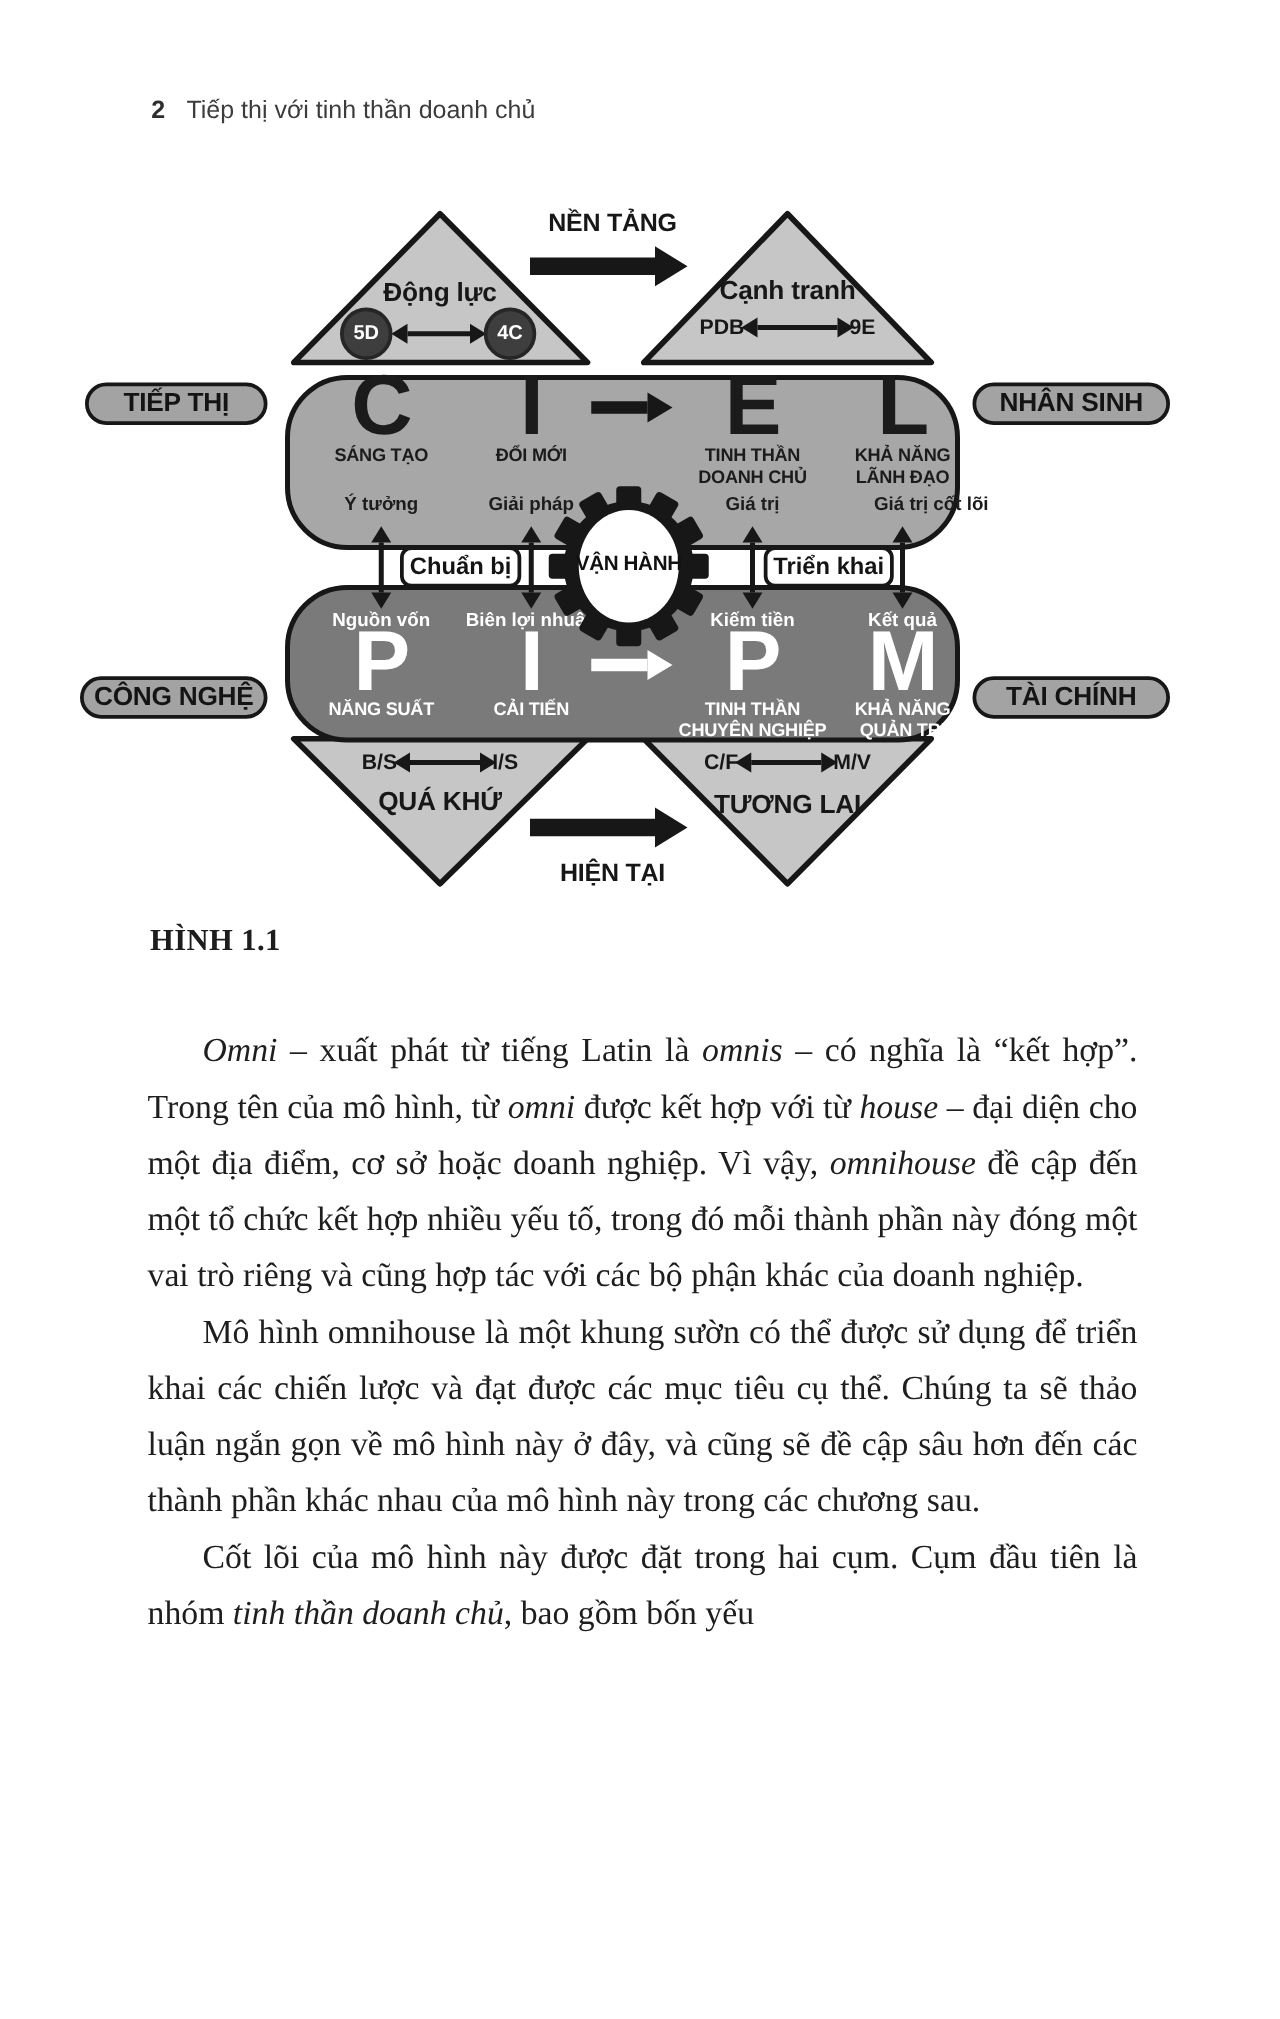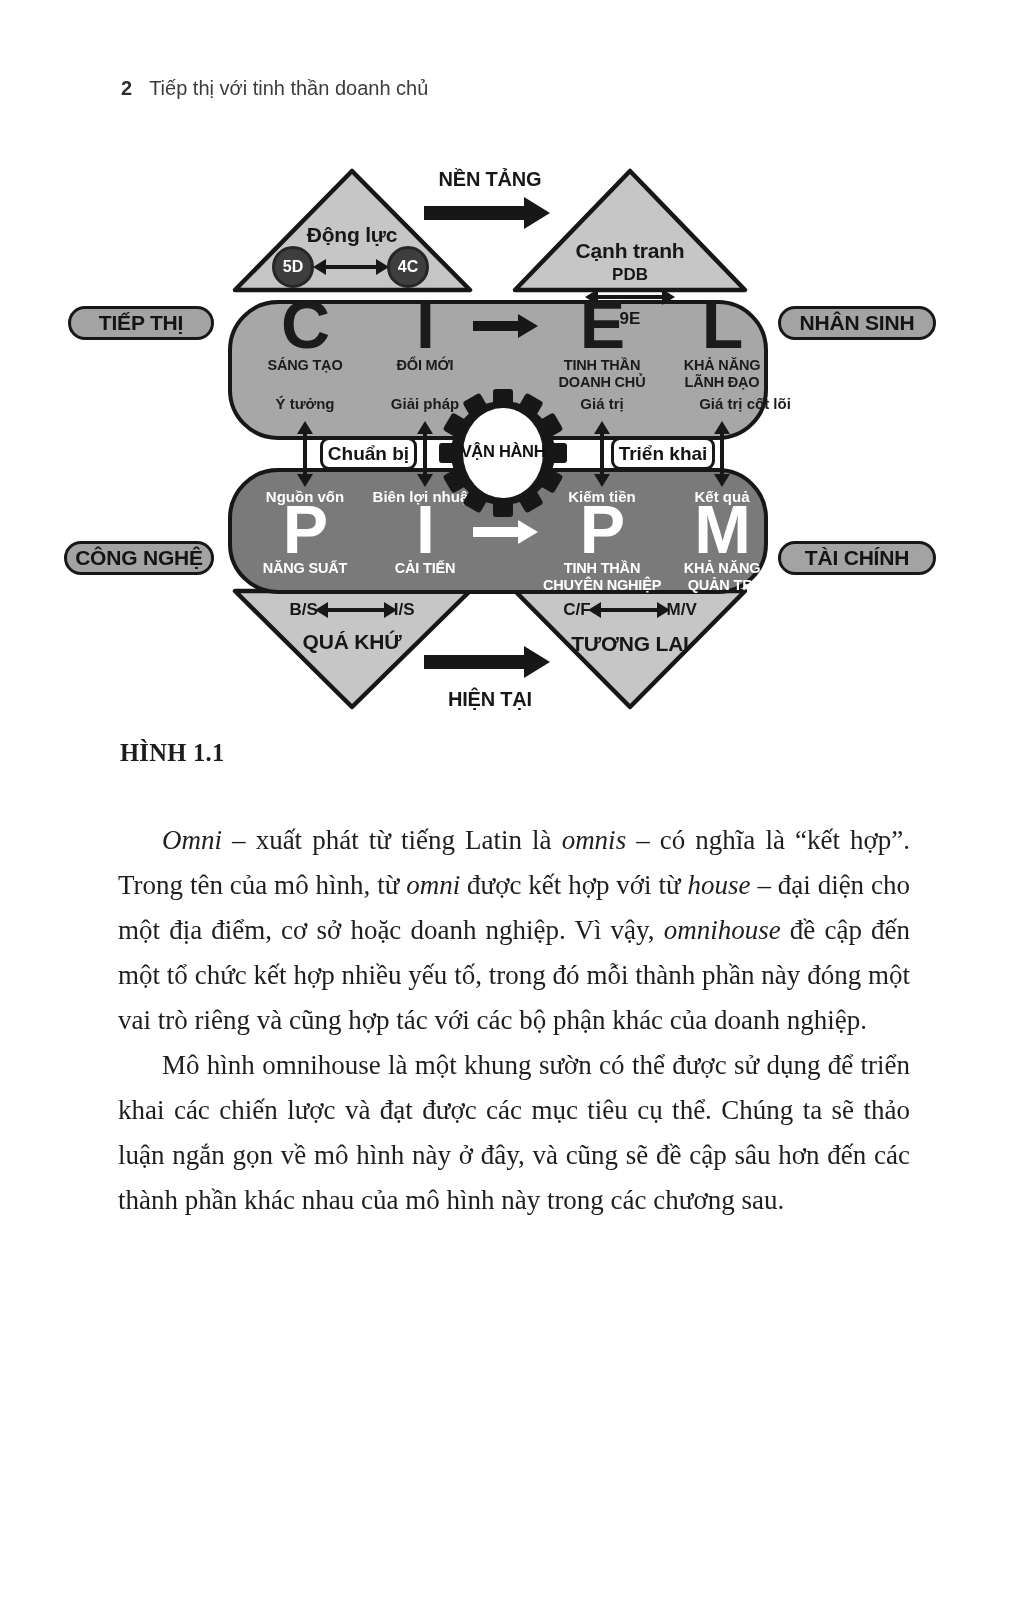--- a/index.html
+++ b/index.html
@@ -106,22 +106,22 @@
   </svg>
 
   <div class="abs dlabel ctr" style="left:330px; top:18px; width:200px; font-size:20px;">NỀN TẢNG</div>
   <div class="block-arrow" style="left:364px; top:56px; width:100px;"></div>
 
   <div class="abs dlabel ctr" style="left:192px; top:73px; width:200px; font-size:21px;">Động lực</div>
   <div class="node" style="left:212px; top:96px;">5D</div>
   <div class="node" style="left:327px; top:96px;">4C</div>
   <div class="harrow abs" style="left:266px; top:115px; width:50px;"></div>
 
-  <div class="abs dlabel ctr" style="left:470px; top:71px; width:200px; font-size:21px;margin-top:18px;">Cạnh tranh</div>
-  <div class="pairrow" style="left:460px; top:115px; width:220px;flex-direction:column;">
+  <div class="abs dlabel ctr" style="left:470px; top:71px; width:200px; font-size:21px;">Cạnh tranh</div>
+  <div class="pairrow" style="left:460px; top:102px; width:220px;">
     <span>PDB</span>
     <span class="harrow" style="width:64px;"></span>
     <span>9E</span>
   </div>
 
   <div class="box box-upper"></div>
   <div class="box box-lower"></div>
 
   <div class="pill" style="left:8px; top:156px; width:146px;">TIẾP THỊ</div>
   <div class="pill" style="left:718px; top:156px; width:158px;">NHÂN SINH</div>
@@ -234,13 +234,14 @@
   <div class="abs dlabel ctr" style="left:330px; top:538px; width:200px; font-size:20px;">HIỆN TẠI</div>
 </div>
 
 <div class="caption">
   <span class="cap-label">HÌNH 1.1</span>
 </div>
 
 <div class="article">
   <p><i>Omni</i><span> – xuất phát từ tiếng Latin là </span><i>omnis</i><span> – có nghĩa là “kết hợp”. Trong tên của mô hình, từ </span><i>omni</i><span> được kết hợp với từ </span><i>house</i><span> – đại diện cho một địa điểm, cơ sở hoặc doanh nghiệp. Vì vậy, </span><i>omnihouse</i><span> đề cập đến một tổ chức kết hợp nhiều yếu tố, trong đó mỗi thành phần này đóng một vai trò riêng và cũng hợp tác với các bộ phận khác của doanh nghiệp.</span></p>
   <p><span>Mô hình omnihouse là một khung sườn có thể được sử dụng để triển khai các chiến lược và đạt được các mục tiêu cụ thể. Chúng ta sẽ thảo luận ngắn gọn về mô hình này ở đây, và cũng sẽ đề cập sâu hơn đến các thành phần khác nhau của mô hình này trong các chương sau.</span></p>
+  <p><span>Cốt lõi của mô hình này được đặt trong hai cụm. Cụm đầu tiên là nhóm </span><i>tinh thần doanh chủ</i><span>, bao gồm bốn yếu</span></p>
 </div>
 
 </body></html>

